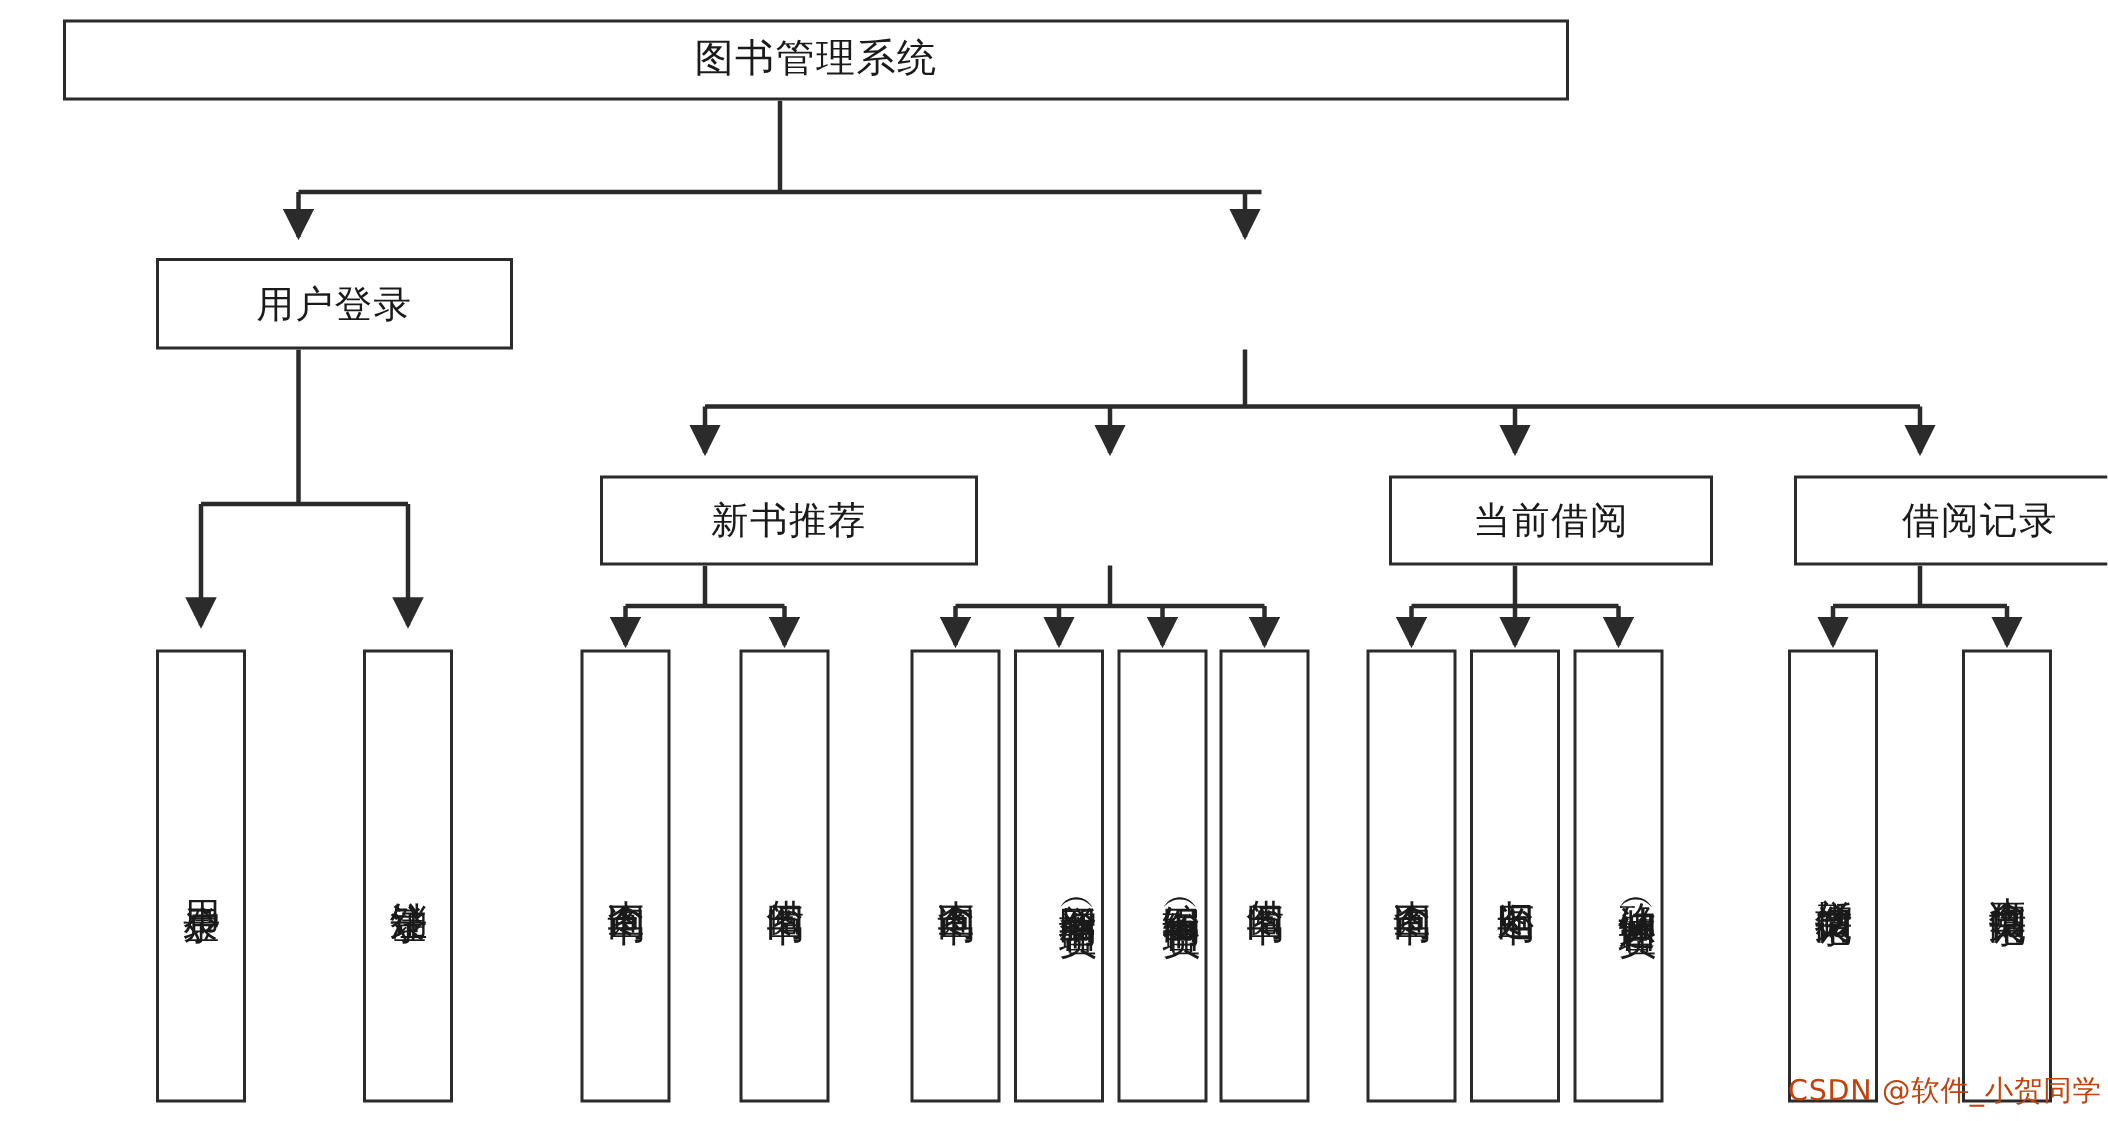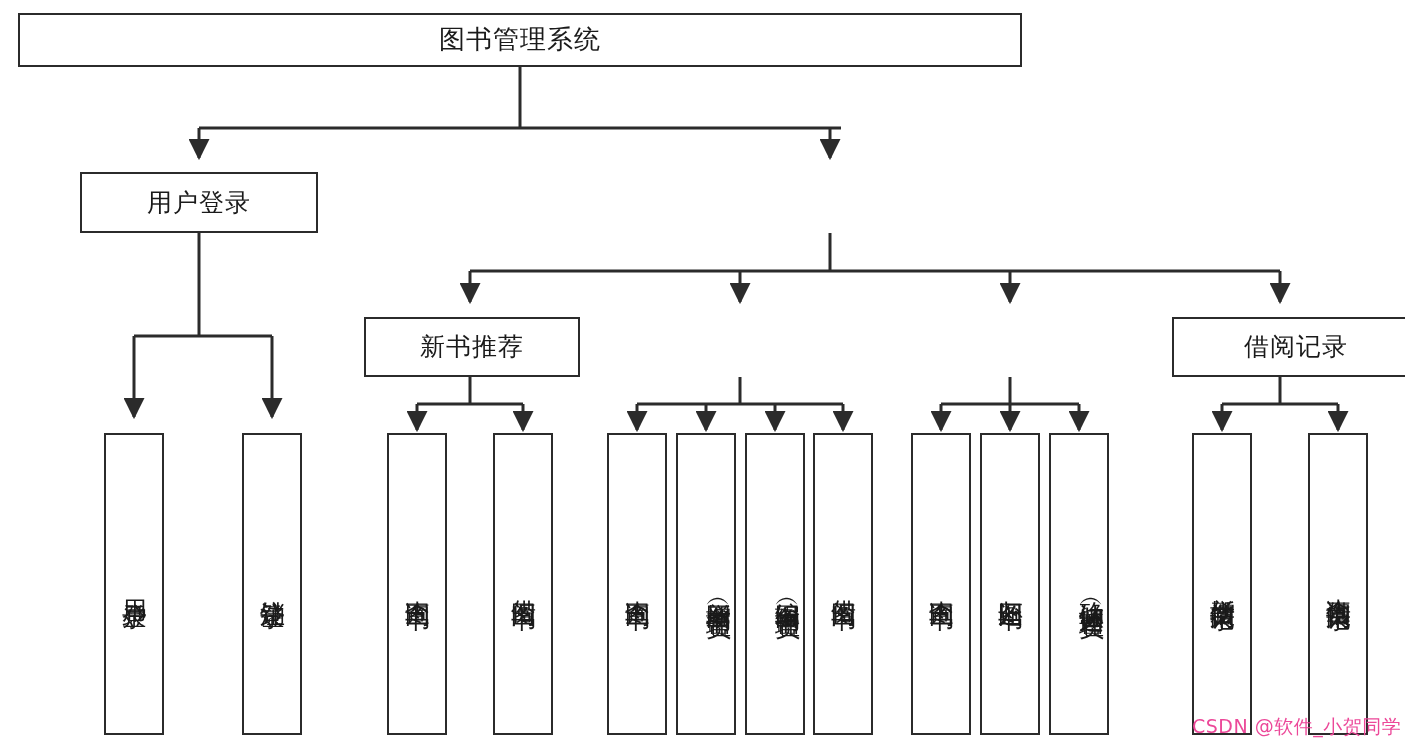--- a/index.html
+++ b/index.html
@@ -32,20 +32,21 @@
     background: #ffffff;
     display: flex;
     align-items: center;
     justify-content: center;
     color: #1a1a1a;
   }
   .node.h {
     font-size: 25px;
     line-height: 1.2;
     letter-spacing: 1px;
+    margin-left: 24px;
   }
   .node.root {
     font-size: 26px;
   }
   .node.v {
     writing-mode: vertical-rl;
     text-orientation: upright;
     font-size: 25px;
     line-height: 1.28;
     letter-spacing: 2px;
@@ -56,21 +57,21 @@
   }
   .node.v.mid {
     align-items: center;
     padding-top: 0;
   }
   .watermark {
     position: absolute;
     left: 1192px;
     top: 714px;
     font-size: 19px;
-    color: #ec4899;
+    color: #c2410c;
     white-space: nowrap;
     letter-spacing: 0.5px;
     text-align: right;
   }
 </style>
 </head>
 <body>
 
 <div id="canvas">
 
@@ -121,21 +122,22 @@
       <path d="M 1222 404 L 1338 404"></path>
       <path d="M 1222 404 L 1222 430" marker-end="url(#arrow)"></path>
       <path d="M 1338 404 L 1338 430" marker-end="url(#arrow)"></path>
     </g>
   </svg>
 
   <div class="node h root" style="left:18px; top:13px; width:1004px; height:54px;">图书管理系统</div>
 
   <div class="node h" style="left:80px; top:172px; width:238px; height:61px;">用户登录</div>
 
-  <div class="node h" style="left:364px; top:317px; width:216px; height:60px;">新书推荐</div>
+  <div class="node h" style="left:376px; top:317px; width:252px; height:60px;">新书推荐</div>
+  <div class="node h" style="left:902px; top:317px; width:216px; height:60px;">当前借阅</div>
   <div class="node h" style="left:1172px; top:317px; width:248px; height:60px;">借阅记录</div>
 
   <div class="node v mid" style="left:104px; top:433px; width:60px; height:302px;">用户登录</div>
   <div class="node v mid" style="left:242px; top:433px; width:60px; height:302px;">注销登录</div>
 
   <div class="node v mid" style="left:387px; top:433px; width:60px; height:302px;">查询图书</div>
   <div class="node v mid" style="left:493px; top:433px; width:60px; height:302px;">借阅图书</div>
 
   <div class="node v mid" style="left:607px; top:433px; width:60px; height:302px;">查询图书</div>
   <div class="node v" style="left:676px; top:433px; width:60px; height:302px;">新增图书（管理员）</div>

